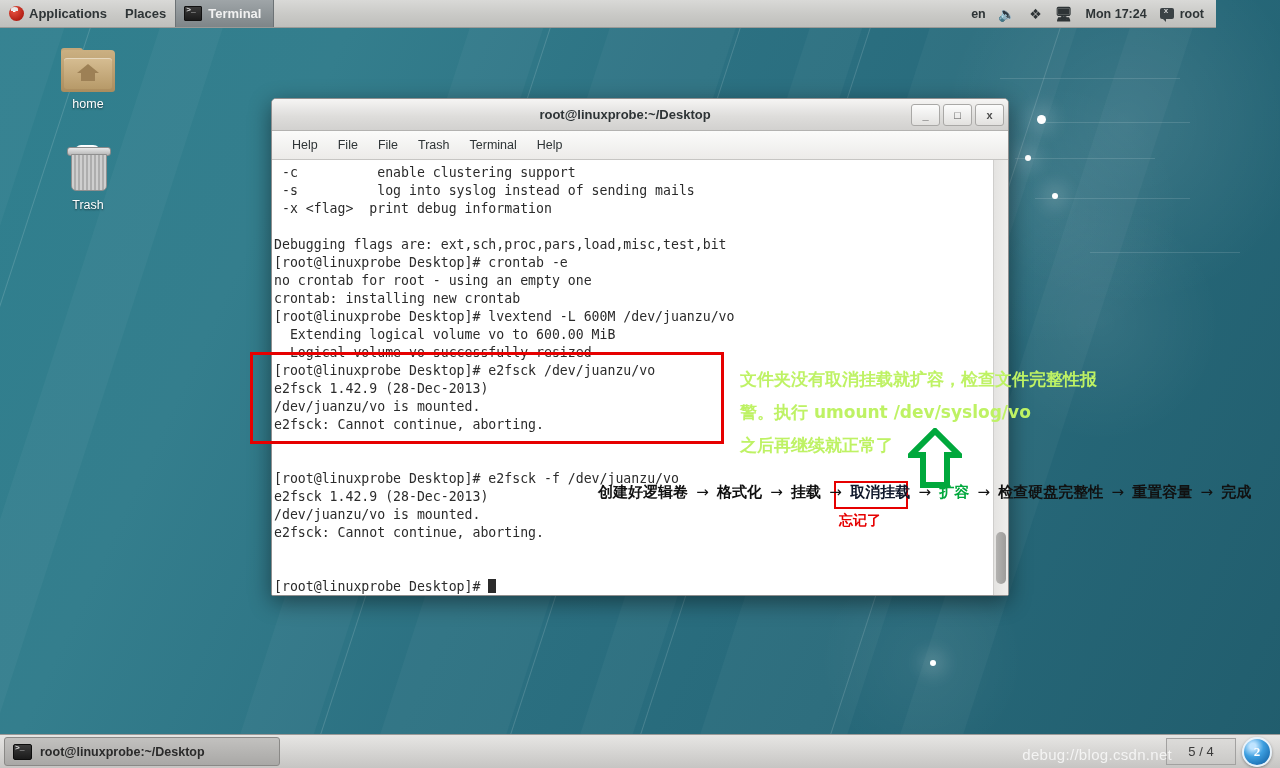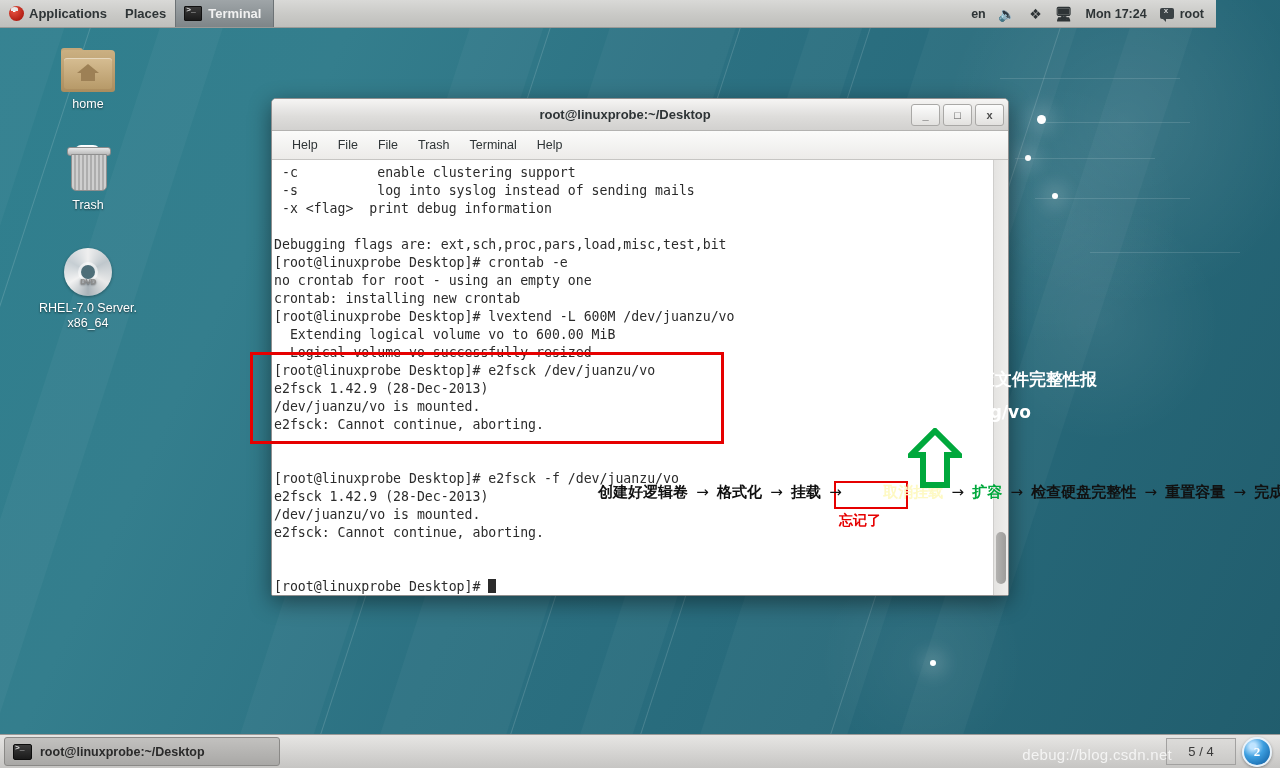--- a/index.html
+++ b/index.html
@@ -300,41 +300,41 @@
   #redbox-small {
     position: absolute;
     left: 834px; top: 481px;
     width: 70px; height: 24px;
     border: 2px solid #e60000;
     z-index: 31;
     pointer-events: none;
   }
   .annot-red {
     position: absolute;
-    color: #ffffff;
+    color: #bef264;
     font-weight: 700;
     z-index: 32;
     font-family: "DejaVu Sans", "Liberation Sans", sans-serif;
     white-space: nowrap;
   }
   #annot-line1 { left: 740px; top: 368px; font-size: 17px; }
   #annot-line2 { left: 740px; top: 401px; font-size: 17px; }
   #annot-line3 { left: 740px; top: 434px; font-size: 17px; }
 
   #flow {
     position: absolute;
     left: 598px; top: 483px;
     font-size: 15px;
     font-weight: 700;
     color: #111111;
     z-index: 32;
     white-space: nowrap;
     font-family: "DejaVu Sans", "Liberation Sans", sans-serif;
   }
-  #flow .red { color: #fef9c3; margin-left: 33px; }
+  #flow .red { color: #0f172a; }
   #flow .green { color: #00a83c; }
   #flow .arrow { color: #111111; padding: 0 3px; font-weight: 400; }
   #flow-note {
     position: absolute;
     left: 839px; top: 512px;
     font-size: 14px; font-weight: 700; color: #e60000;
     z-index: 32; white-space: nowrap;
     font-family: "DejaVu Sans", "Liberation Sans", sans-serif;
   }
 
@@ -466,29 +466,20 @@
     <span class="glyph folder-ico">
       <span class="tab"></span>
         <span class="back"></span>
         <span class="front"></span>
       <span class="home"></span>
         <span class="home2"></span>
     </span>
     <span>home</span>
   </div>
 
-  <div class="desk-icon" style="left:28px; top:248px;">
-    <span class="glyph dvd-ico">
-      <span class="disc"></span>
-        <span class="hole"></span>
-        <span class="lbl">DVD</span>
-    </span>
-    <span>RHEL-7.0 Server.</span><br>
-    <span>x86_64</span>
-  </div>
 
   <div id="terminal">
     <div id="term-titlebar">
       <div id="term-title">root@linuxprobe:~/Desktop</div>
       <div id="win-buttons">
         <div class="wb">_</div>
         <div class="wb">□</div>
         <div class="wb">x</div>
       </div>
     </div>

